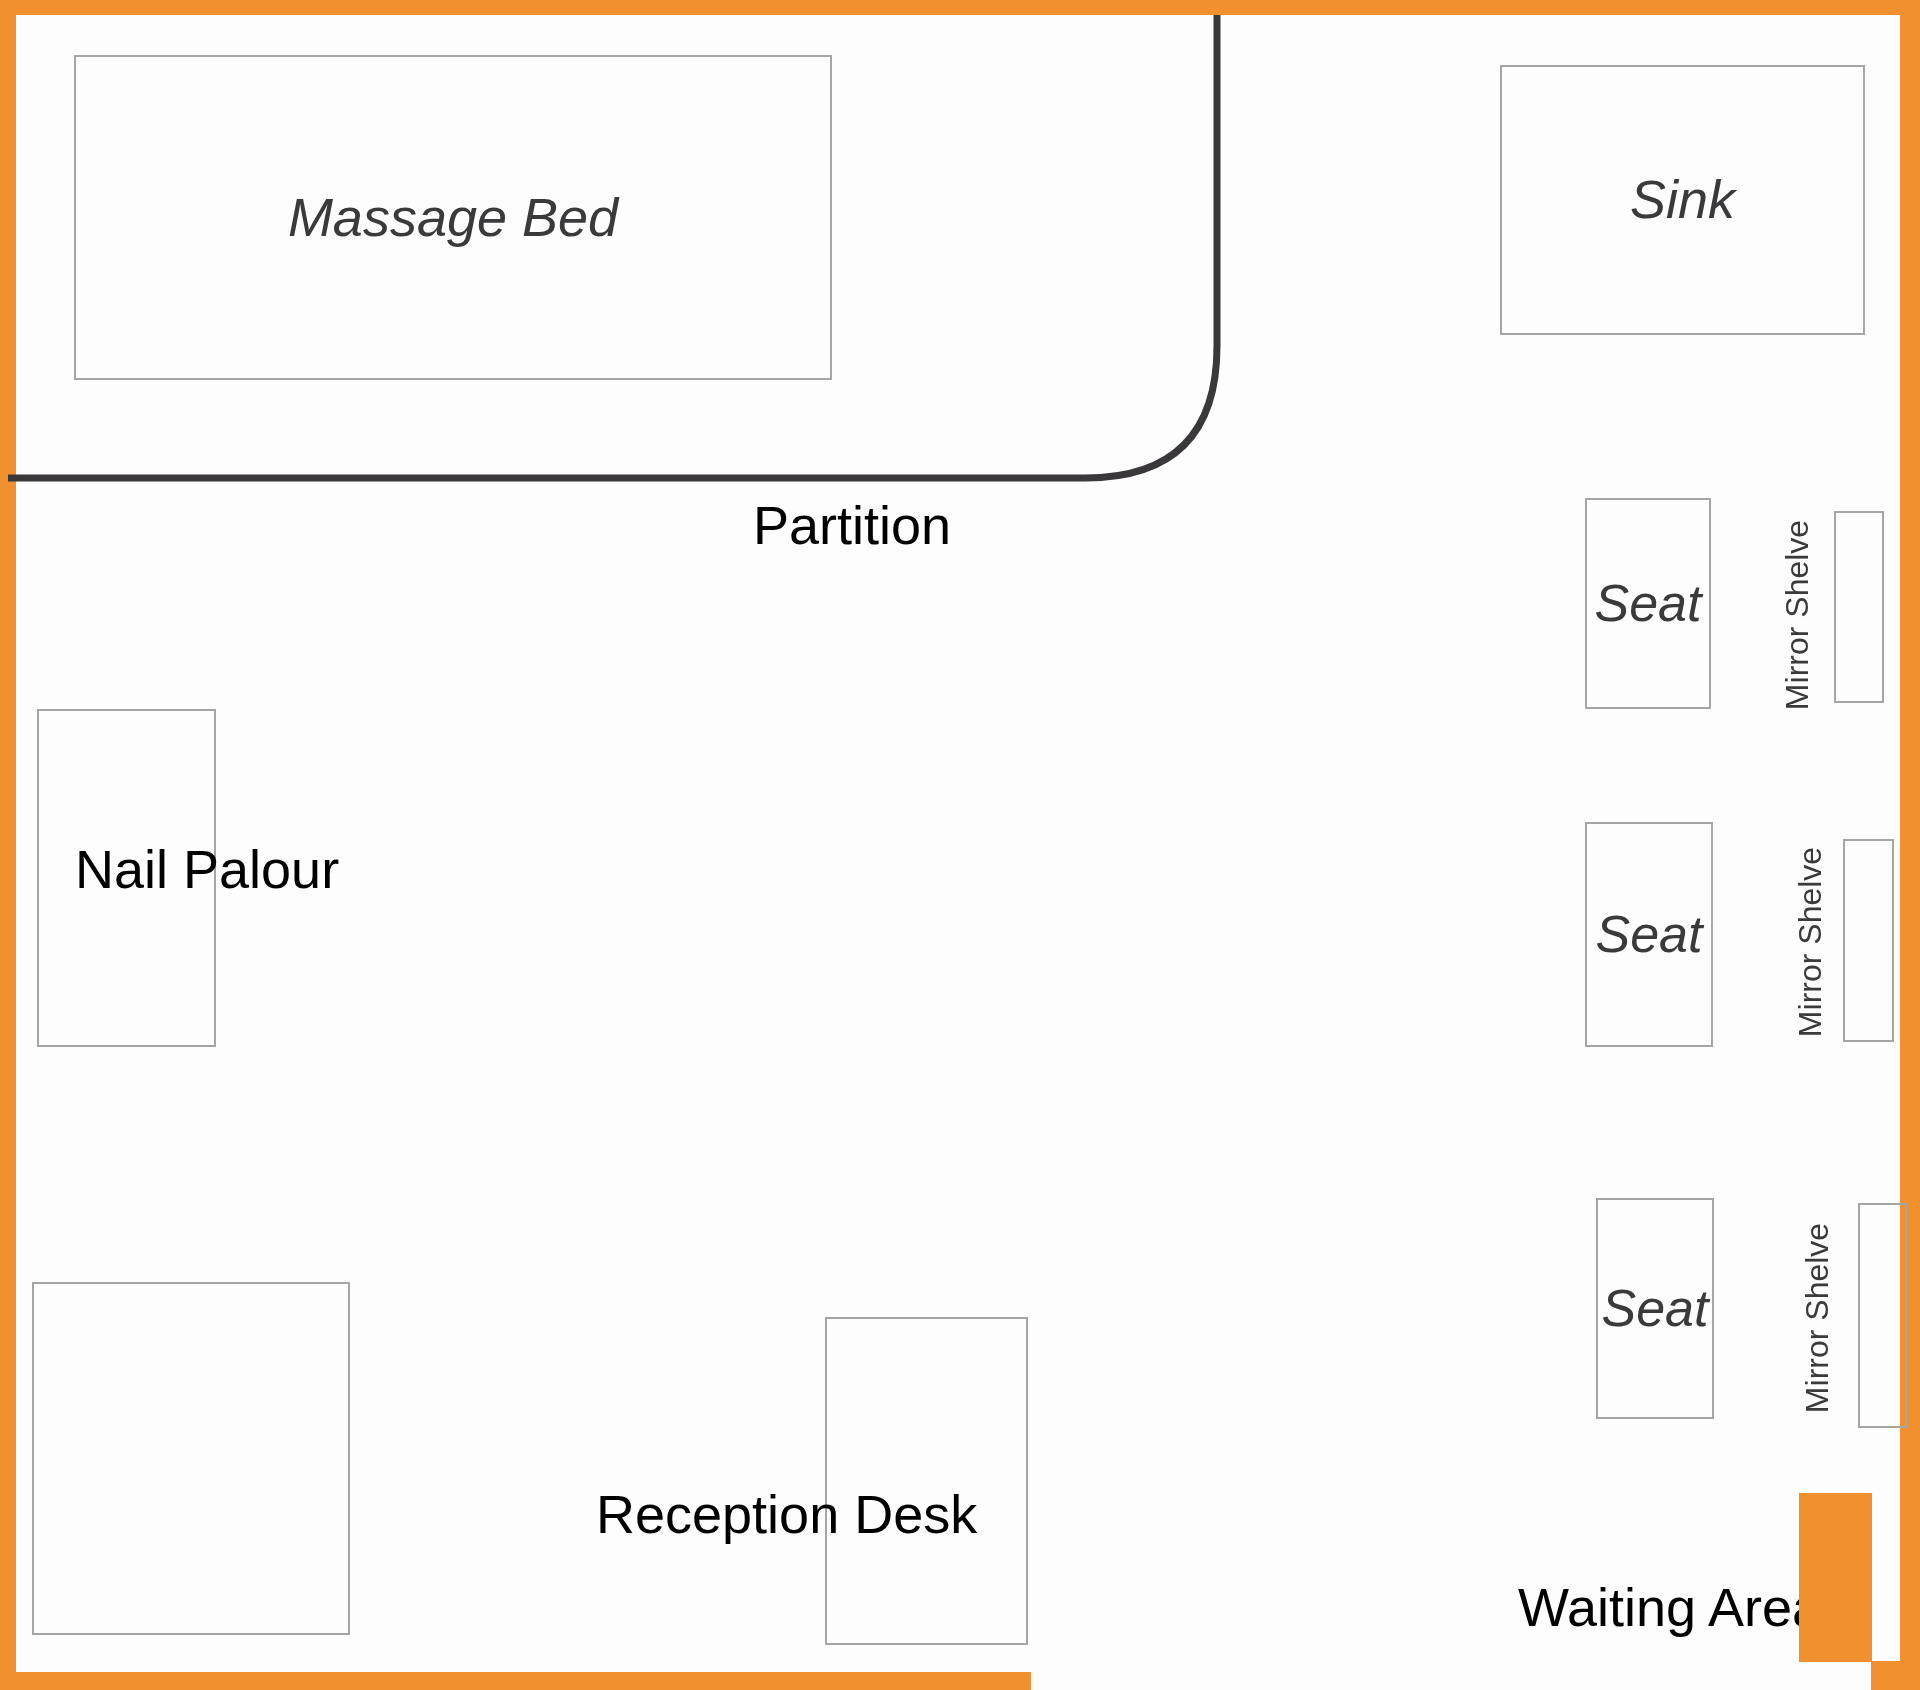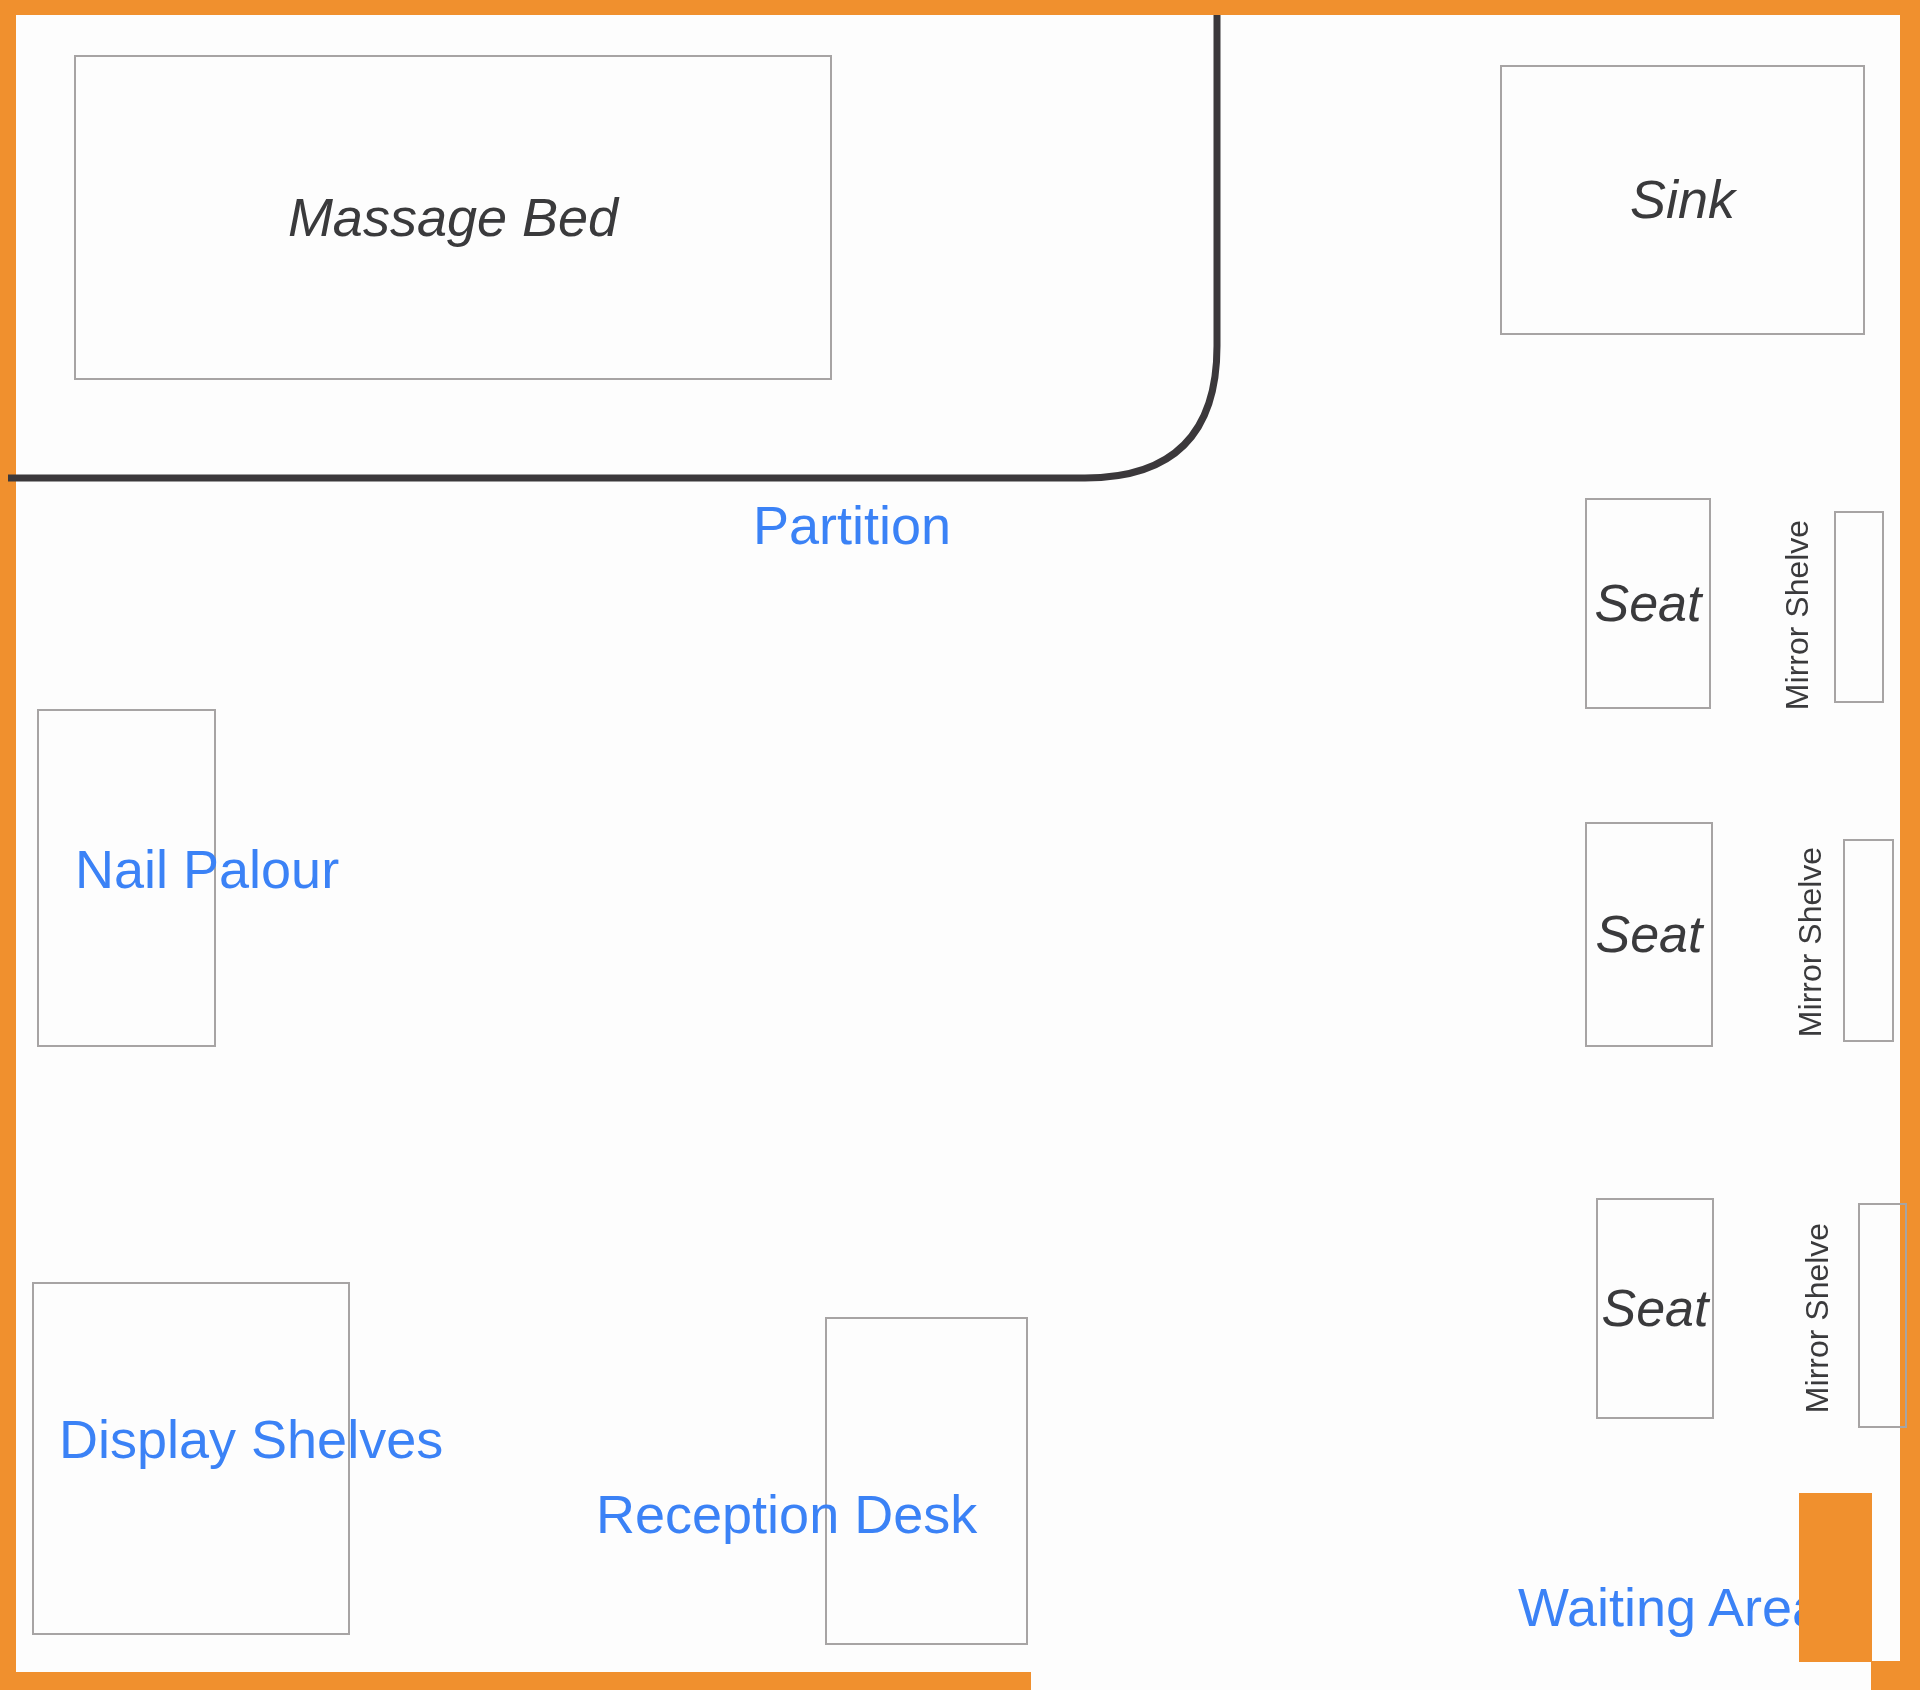--- a/index.html
+++ b/index.html
@@ -64,21 +64,21 @@
     white-space: nowrap;
     color: #3a3a3c;
     font-style: italic;
   }
   .seat-label { font-size: 52px; }
   .float-label {
     position: absolute;
     font-size: 54px;
     line-height: 1.1;
     white-space: nowrap;
-    color: #3b82f6;
+    color: #000000;
   }
   #label-nail-parlour    { left: 75px;   top: 840px; }
   #label-display-shelves { left: 59px;   top: 1410px; }
   #label-reception-desk  { left: 596px;  top: 1485px; }
   #label-partition       { left: 753px;  top: 496px; }
   #label-waiting-area    { left: 1518px; top: 1578px; }
 
   
   .vlabel-anchor {
     position: absolute;
@@ -149,21 +149,20 @@
     <span>Mirror Shelve</span>
   </div>
   <div class="vlabel-anchor" id="mirror-label-3">
     <span>Mirror Shelve</span>
   </div>
 
   <div class="room" id="room-nail-parlour"></div>
   <span class="float-label" id="label-nail-parlour">Nail Palour</span>
 
   <div class="room" id="room-display-shelves"></div>
-  <span class="float-label" id="label-display-shelves">Display Shelves</span>
 
   <div class="room" id="room-reception-desk"></div>
   <span class="float-label" id="label-reception-desk">Reception Desk</span>
 
   <span class="float-label" id="label-partition">Partition</span>
   <span class="float-label" id="label-waiting-area">Waiting Area</span>
 
   <div id="waiting-area-marker"></div>
 
 </div>

